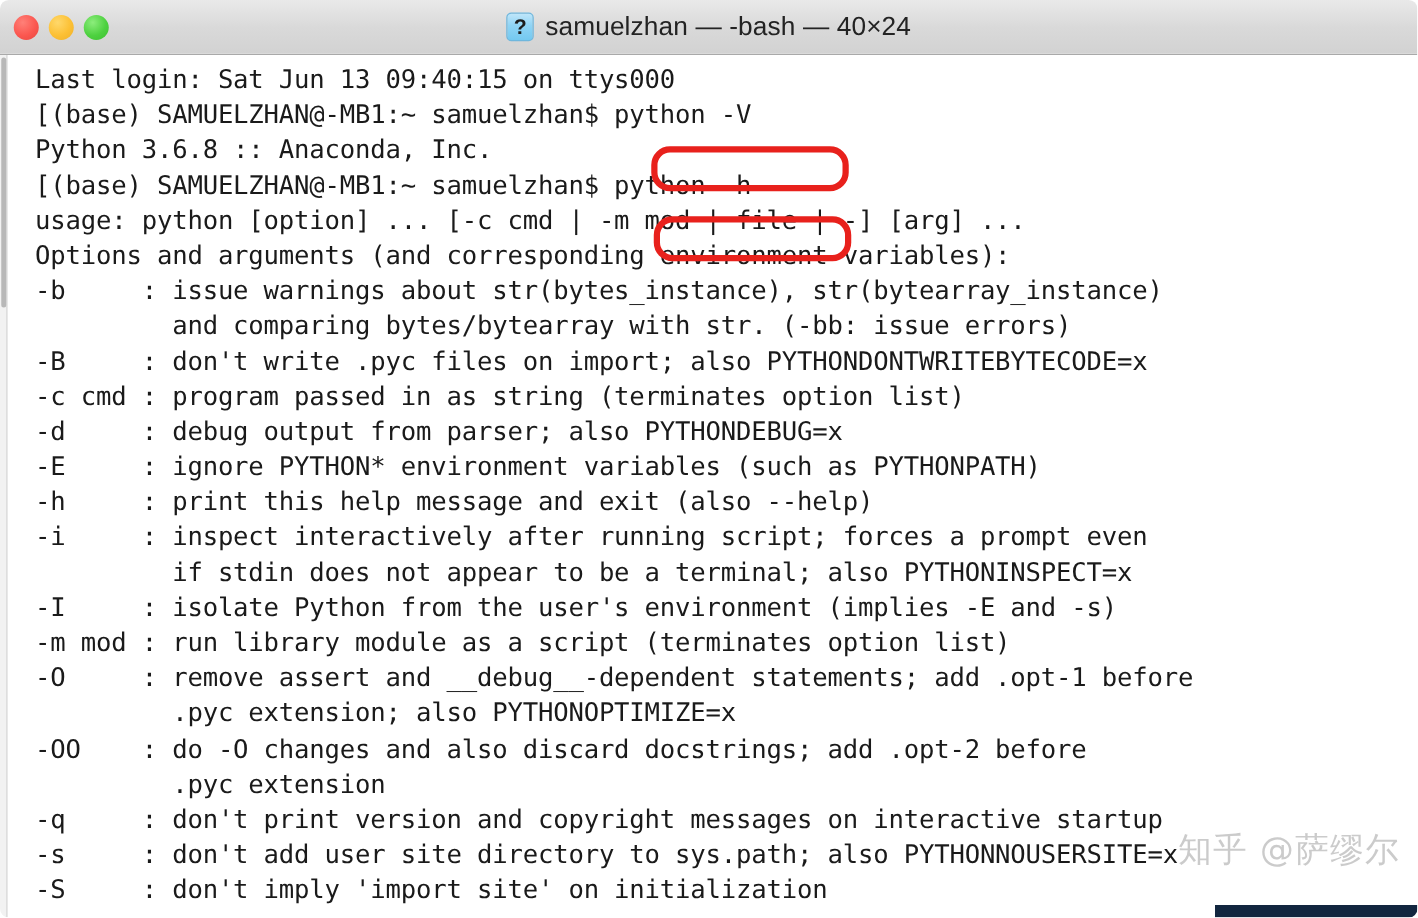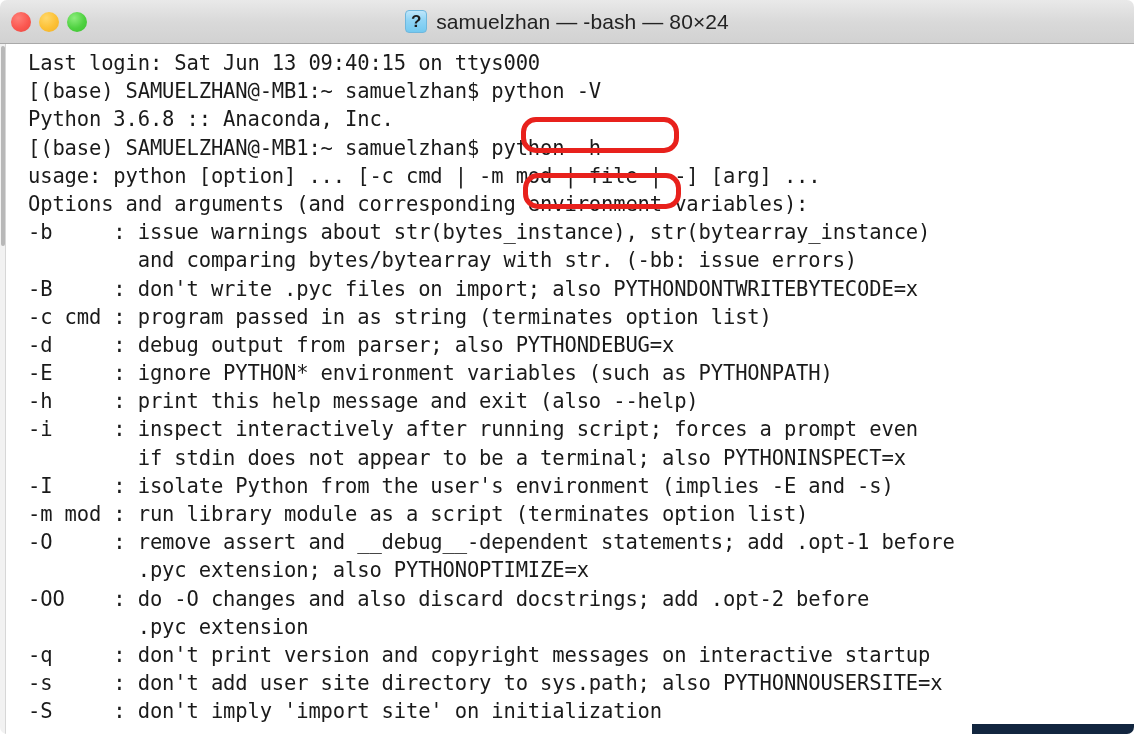--- a/index.html
+++ b/index.html
@@ -183,30 +183,31 @@
 <div class="window">
 
   <div class="titlebar">
     <div class="traffic">
       <span class="light light-close" title="close"></span>
       <span class="light light-min" title="minimize"></span>
       <span class="light light-max" title="maximize"></span>
     </div>
     <div class="title-center">
       <span class="title-icon"></span>
-      <span class="title-text">samuelzhan — -bash — 80×24</span>
+      <span class="title-text">samuelzhan — -bash — 40×24</span>
     </div>
   </div>
 
   <div class="term-wrap">
     <div class="scrollbar-track">
       <div class="scrollbar-thumb"></div>
     </div>
 
     <div class="term" id="term-output"><div class="line">Last login: Sat Jun 13 09:40:15 on ttys000</div><div class="line">[(base) SAMUELZHAN@-MB1:~ samuelzhan$ python -V</div><div class="line">Python 3.6.8 :: Anaconda, Inc.</div><div class="line">[(base) SAMUELZHAN@-MB1:~ samuelzhan$ python -h</div><div class="line">usage: python [option] ... [-c cmd | -m mod | file | -] [arg] ...</div><div class="line">Options and arguments (and corresponding environment variables):</div><div class="line">-b     : issue warnings about str(bytes_instance), str(bytearray_instance)</div><div class="line">         and comparing bytes/bytearray with str. (-bb: issue errors)</div><div class="line">-B     : don't write .pyc files on import; also PYTHONDONTWRITEBYTECODE=x</div><div class="line">-c cmd : program passed in as string (terminates option list)</div><div class="line">-d     : debug output from parser; also PYTHONDEBUG=x</div><div class="line">-E     : ignore PYTHON* environment variables (such as PYTHONPATH)</div><div class="line">-h     : print this help message and exit (also --help)</div><div class="line">-i     : inspect interactively after running script; forces a prompt even</div><div class="line">         if stdin does not appear to be a terminal; also PYTHONINSPECT=x</div><div class="line">-I     : isolate Python from the user's environment (implies -E and -s)</div><div class="line">-m mod : run library module as a script (terminates option list)</div><div class="line">-O     : remove assert and __debug__-dependent statements; add .opt-1 before</div><div class="line">         .pyc extension; also PYTHONOPTIMIZE=x</div><div class="line">-OO    : do -O changes and also discard docstrings; add .opt-2 before</div><div class="line">         .pyc extension</div><div class="line">-q     : don't print version and copyright messages on interactive startup</div><div class="line">-s     : don't add user site directory to sys.path; also PYTHONNOUSERSITE=x</div><div class="line">-S     : don't imply 'import site' on initialization</div></div>
 
     <div class="hl hl-v" style="border-color: rgb(232, 33, 28);"></div>
     <div class="hl hl-h" style="border-color: rgb(232, 33, 28);"></div>
 
+    <div class="watermark">知乎 @萨缪尔</div>
     <div class="corner-strip"></div>
   </div>
 
 </div>
 
 </body></html>

